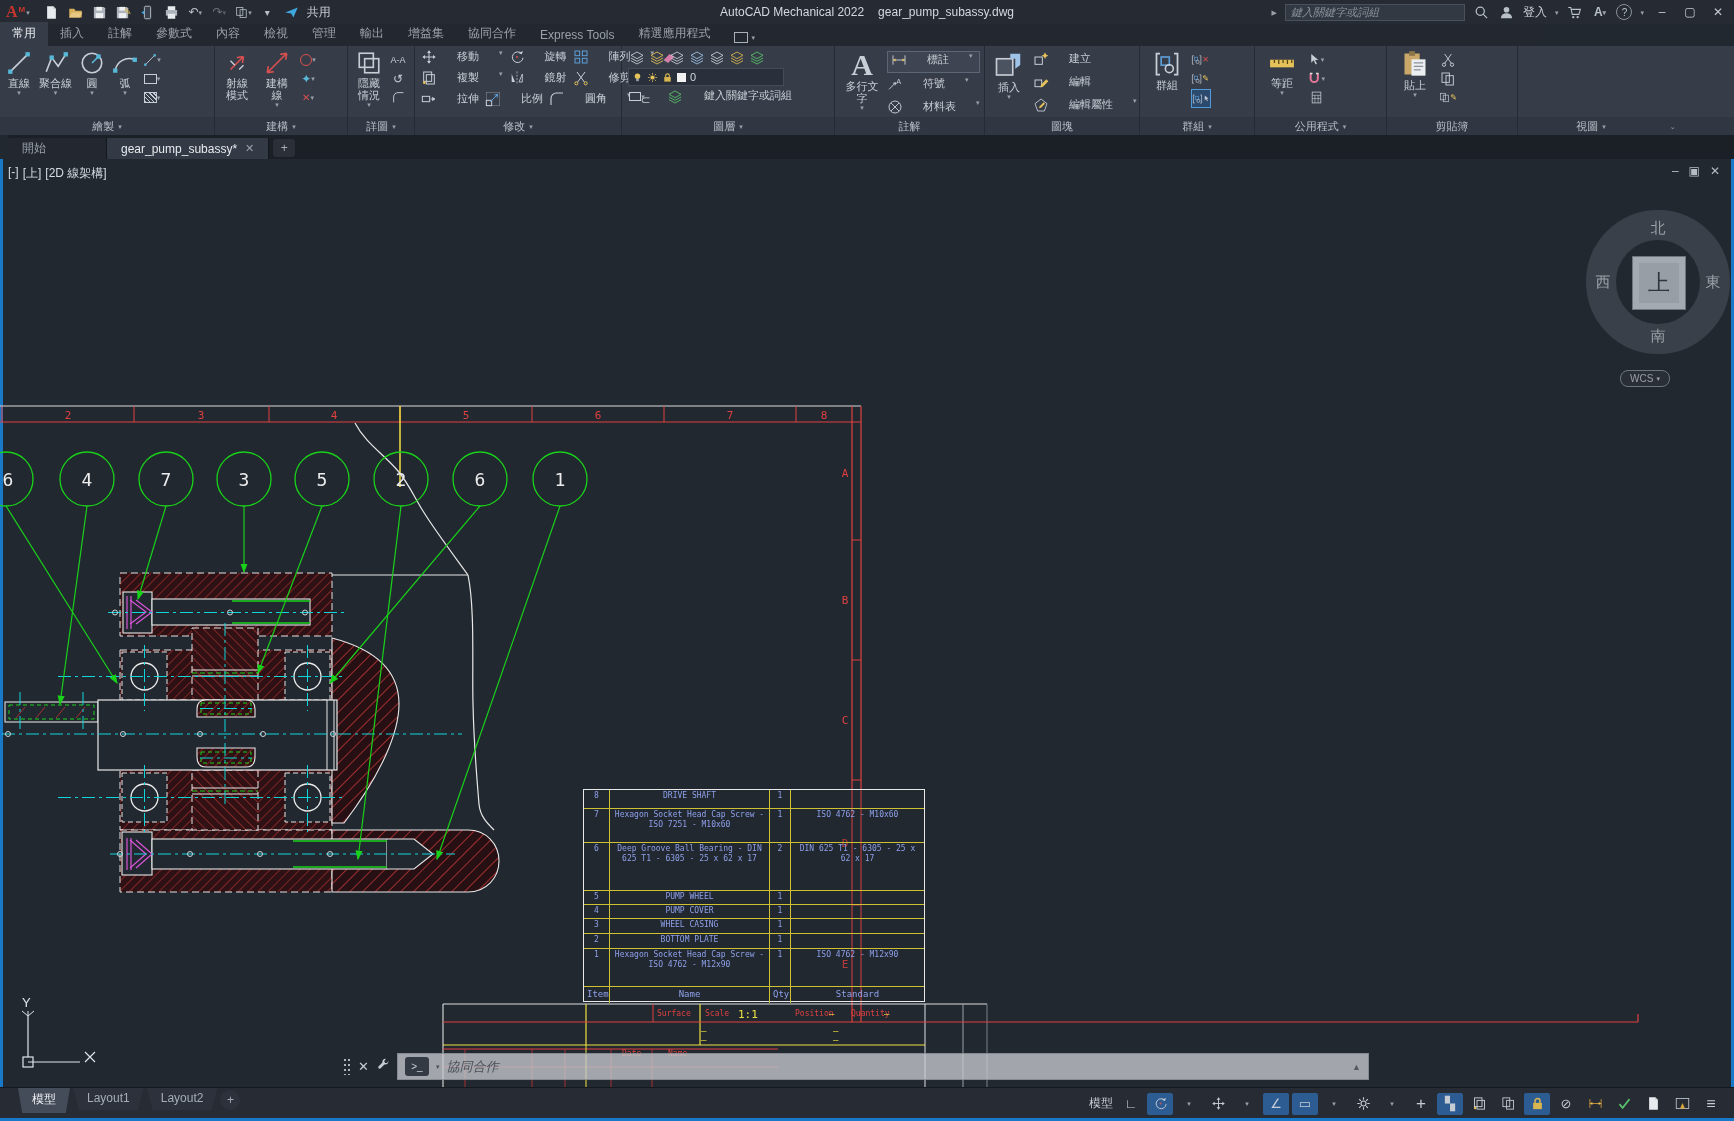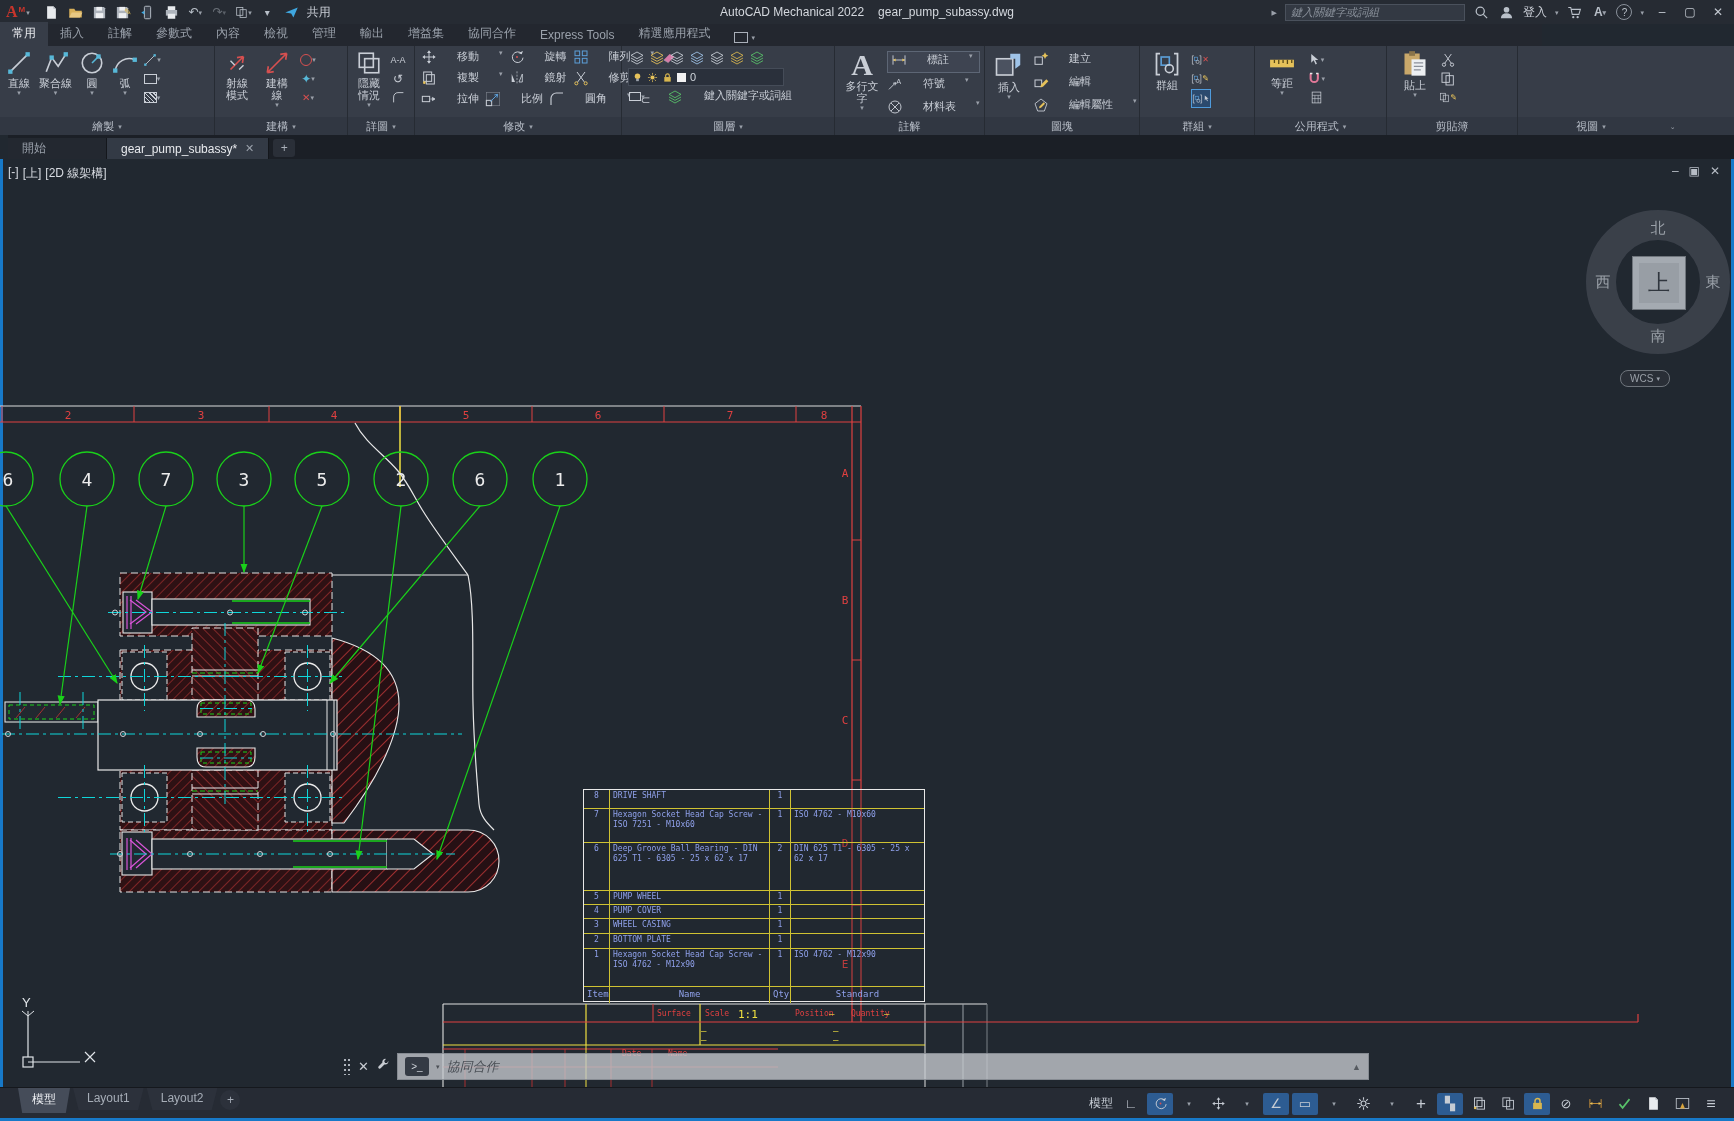--- a/index.html
+++ b/index.html
@@ -74,21 +74,21 @@
          border:1px solid #6f757c;display:flex;align-items:center;justify-content:center;}
   .vtile-in{width:40px;height:40px;background:#989ea5;display:flex;align-items:center;justify-content:center;
             color:#30363e;font-size:22px;}
   .wcs{position:absolute;left:37px;top:171px;width:48px;height:15px;border:1px solid #6f757c;border-radius:8px;
        color:#9aa0a8;font-size:10px;display:flex;align-items:center;justify-content:center;gap:3px;background:#2a2f37;}
   
   .bom{position:absolute;left:583px;top:630px;width:342px;height:213px;border:1px solid #e8e8e8;
        box-sizing:border-box;background:rgba(33,40,48,.2);z-index:3;}
   .bom .r{display:grid;grid-template-columns:26px 160px 21px 1fr;border-bottom:1px solid #cfc232;box-sizing:border-box;}
   .bom .c{border-right:1px solid #cfc232;padding:1px 3px;color:#8fa0ea;
-          font:8px/1.25 "DejaVu Sans Mono",monospace;overflow:hidden;box-sizing:border-box;}
+          font:8px/1.25 "DejaVu Sans Mono",monospace;overflow:hidden;box-sizing:border-box;text-align:center;}
   .bom .c.ctr{text-align:center;}
   .bom .hdr .c{font-size:9px;text-align:center;padding-top:2px;}
   
   .cmdwrap{position:absolute;left:344px;top:894px;display:flex;align-items:center;gap:7px;z-index:6;}
   .grip{display:inline-block;width:7px;height:16px;
         background:repeating-linear-gradient(#aeb4bc 0 2px,transparent 2px 5px),
                    repeating-linear-gradient(#aeb4bc 0 2px,transparent 2px 5px);
         background-size:2px 100%,2px 100%;background-position:0 0,4px 0;background-repeat:repeat-y;}
   .cmdtool{color:#c8ccd2;font-size:13px;}
   .cmdtool svg{width:14px;height:14px;}

